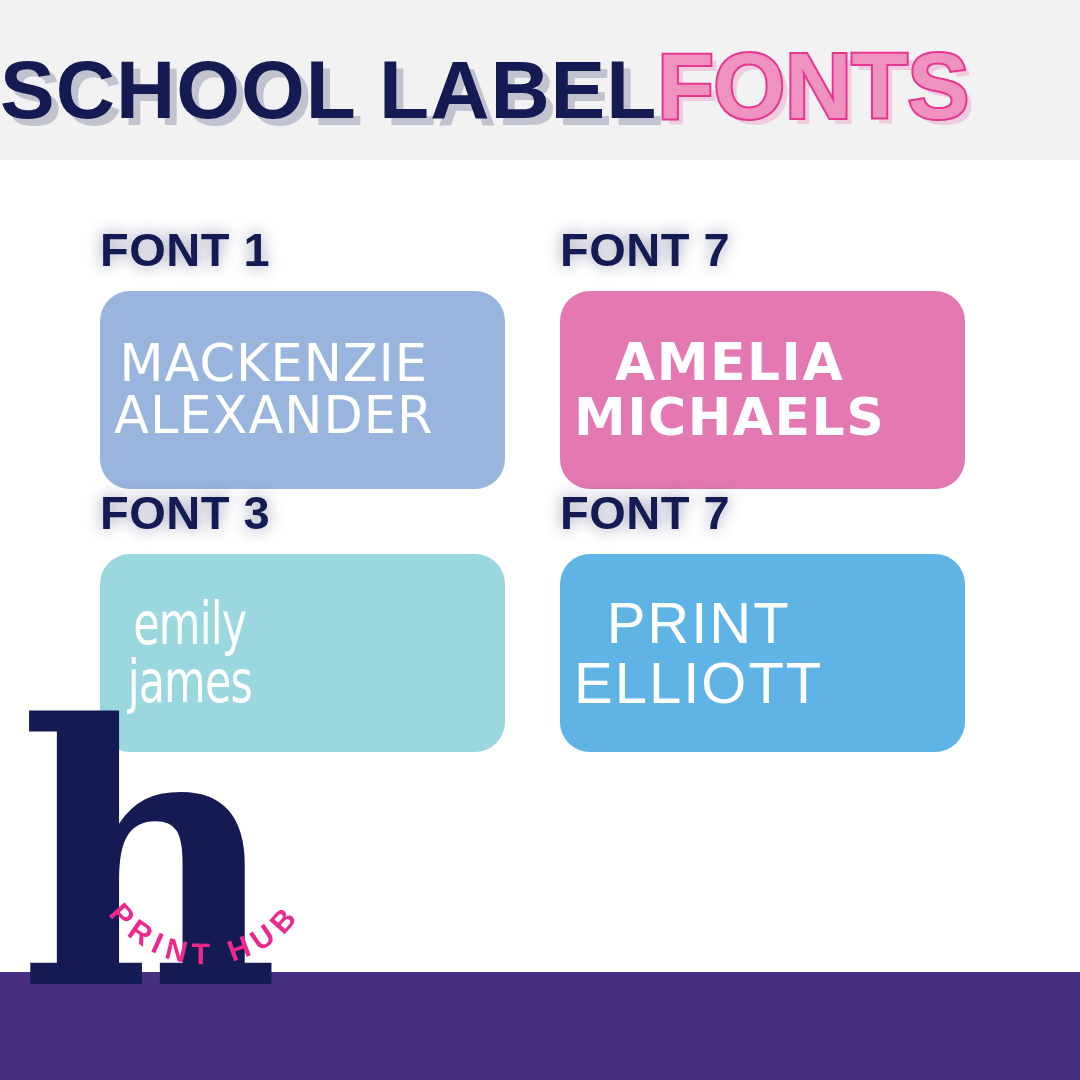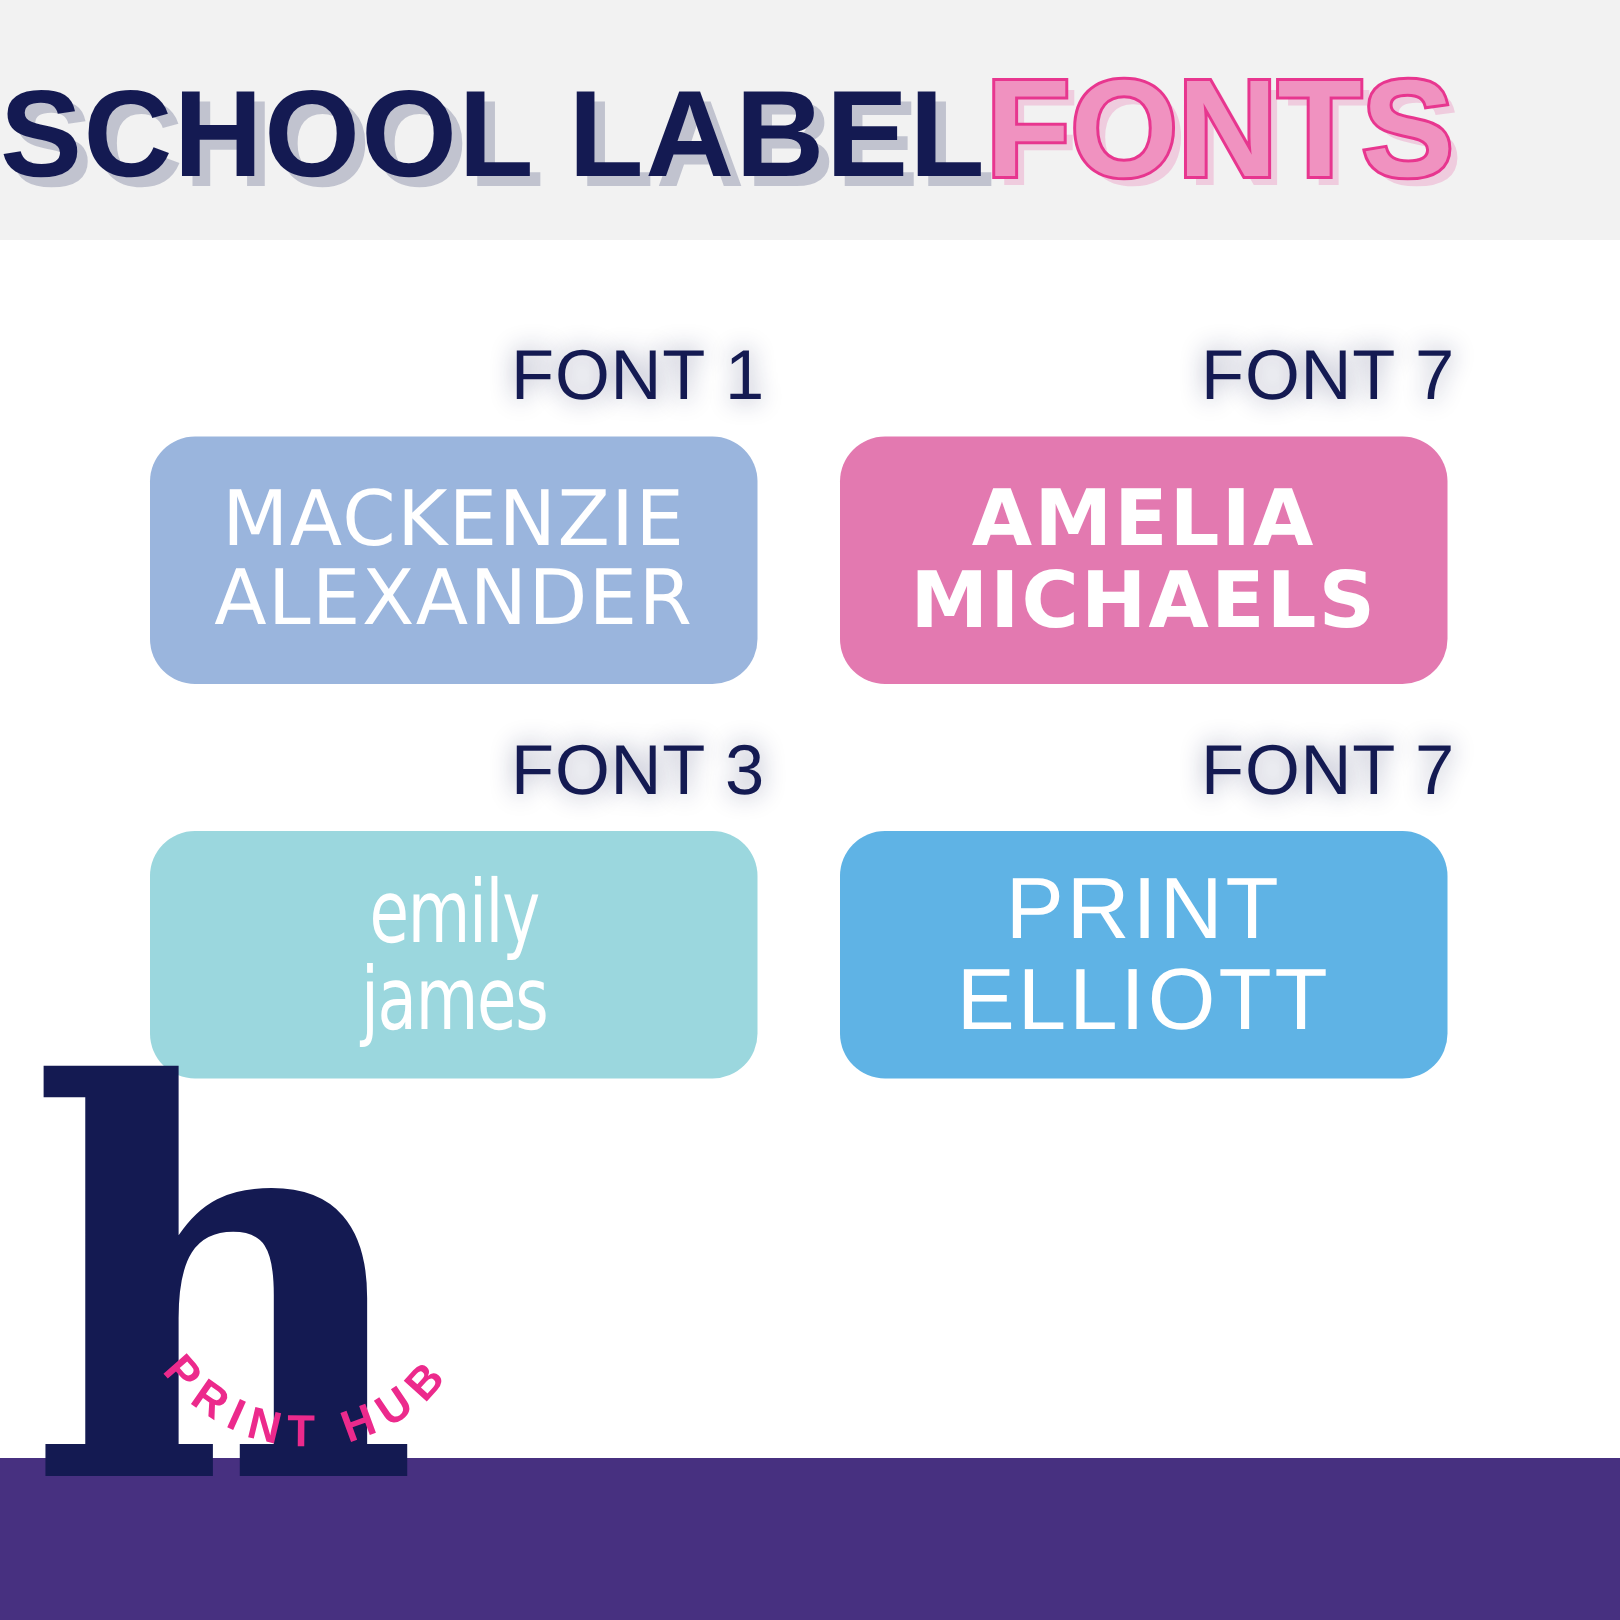--- a/index.html
+++ b/index.html
@@ -64,37 +64,37 @@
   .sample {
     position: absolute;
     width: 410px;
   }
   .sample.col-left  { left: 100px; }
   .sample.col-right { left: 560px; }
   .sample.row-top    { top: 62px; }
   .sample.row-bottom { top: 325px; }
 
   .sample-heading {
-    text-align: right;
+    text-align: left;
     font-family: "Liberation Sans", sans-serif;
     font-size: 47px;
-    font-weight: normal;
+    font-weight: bold;
     color: #141a52;
     letter-spacing: 0.5px;
     margin: 0 0 14px 0;
     text-shadow: 0 0 16px rgba(20,26,82,0.45);
   }
 
   .label-card {
     width: 405px;
-    height: 165px;
+    height: 198px;
     border-radius: 30px;
     display: flex;
     align-items: center;
-    justify-content: center;
+    justify-content: flex-start;
     box-sizing: border-box;
     padding: 4px 14px;
   }
   .label-text {
     text-align: center;
     color: #ffffff;
     line-height: 1.0;
     white-space: pre-line;
   }
 

